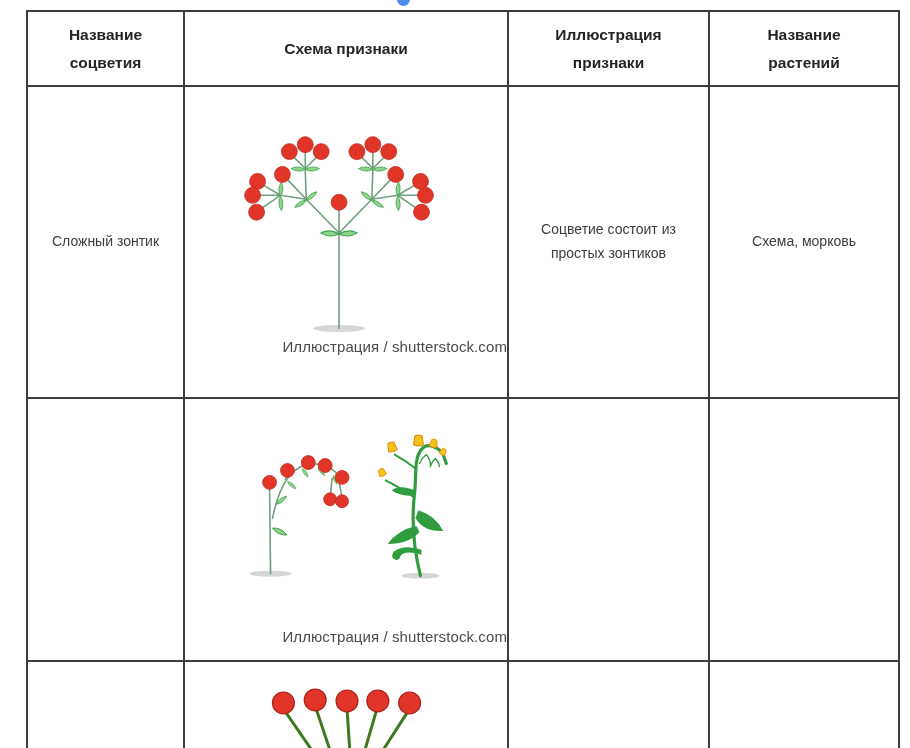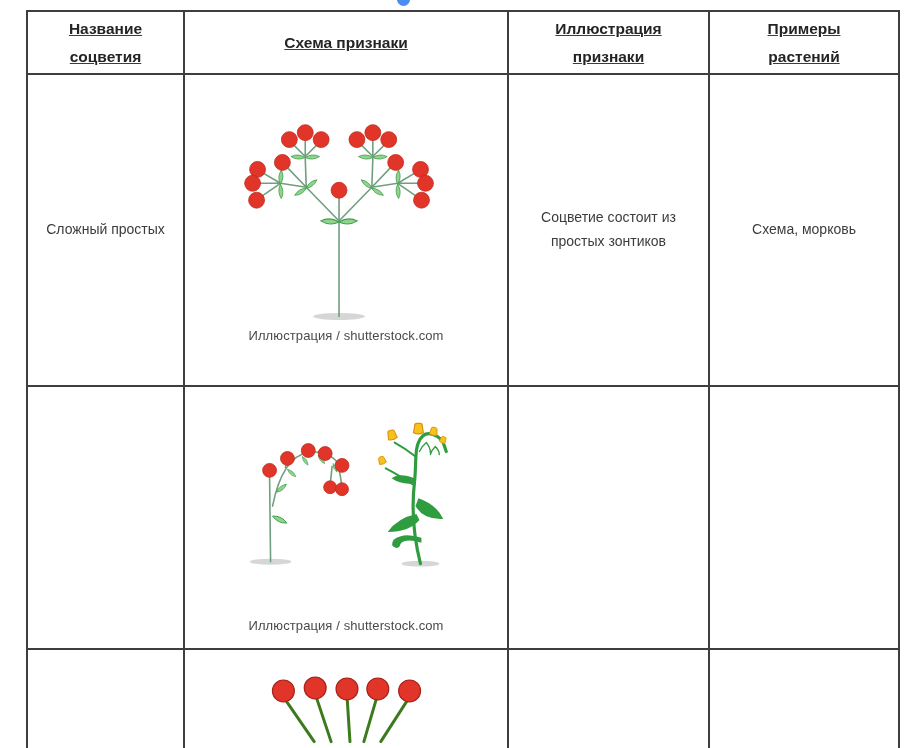--- a/index.html
+++ b/index.html
@@ -15,33 +15,33 @@
     position:absolute; left:397px; top:-7px; width:13px; height:13px;
     border-radius:50%; background:var(--selection-blue,#4c8df0); z-index:5;
   }
   .table-wrap{ position:absolute; left:26px; top:10px; width:872px; }
   table{ border-collapse:collapse; table-layout:fixed; width:872px; }
   td,th{ border:2px solid #3e3e3e; vertical-align:middle; background:#fff; }
   th{
     font-size:15.5px; font-weight:bold; color:#242424;
     text-align:center; line-height:1.8; padding:0 20px;
   }
-  tr.header-row{ height:63px;text-decoration:underline; }
+  tr.header-row{ height:75px; }
   tr.row-1{ height:312px; }
   tr.row-2{ height:263px; }
   tr.row-3{ height:380px; }
   td.text-cell{
     text-align:center; font-size:14px; line-height:1.7; color:#3c3c3c;
     padding:0 14px;
   }
   td.scheme-cell{ position:relative; padding:0; overflow:hidden; }
   td.scheme-cell svg{ position:absolute; left:0; top:0; width:100%; height:100%; }
   .stock-caption{
-    position:absolute; left:0; right:0; text-align:center;
-    font-size:13px; color:#4a4a4a; letter-spacing:0.1px;
+    position:absolute; left:0; right:0; text-align:right;
+    font-size:15px; color:#4a4a4a; letter-spacing:0.1px;
   }
   .caption-r1{ bottom:42px; }
   .caption-r2{ bottom:15px; }
 
   
   .flower{ fill:var(--flower-red,#e23529); stroke:#bf2b1f; stroke-width:.8; }
   .flower3{ fill:var(--flower-red,#e23529); stroke:#a8211a; stroke-width:1.2; }
   .stem1{ stroke:var(--stem-muted-green,#6f9f7e); stroke-width:1.6; fill:none; stroke-linecap:round; }
   .stem2{ stroke:var(--stem-bright-green,#2f9c3f); stroke-width:3.2; fill:none; stroke-linecap:round; }
   .stem2 .thin, .branch2{ stroke:var(--stem-bright-green,#2f9c3f); stroke-width:2; fill:none; stroke-linecap:round; }
@@ -63,25 +63,25 @@
       <col style="width:157px">
         <col style="width:324px">
         <col style="width:201px">
         <col style="width:190px">
     </colgroup>
     <tbody>
         <tr class="header-row">
       <th>Название соцветия</th>
       <th>Схема признаки</th>
       <th>Иллюстрация признаки</th>
-      <th>Примеры растений</th>
+      <th>Название растений</th>
     </tr>
 
     <tr class="row-1">
-      <td class="text-cell">Сложный простых</td>
+      <td class="text-cell">Сложный зонтик</td>
       <td class="scheme-cell">
         <svg viewBox="0 0 324 312">
           <defs>
             <path id="lp" class="leaf" d="M0 0 Q-8 -5 -16 -1 Q-8 4 0 0 M0 0 Q8 -5 16 -1 Q8 4 0 0"></path>
             <path id="lf" class="leaf" d="M0 0 Q8 -5 16 -1 Q8 4 0 0"></path>
             <path id="tulip" class="tulip" d="M-4.5 1 L-3.5 -5 Q-3.5 -7.5 -1.5 -7.5 L1.5 -7.5 Q3.5 -7.5 3.5 -5 L4.5 1 Q0 3.2 -4.5 1 Z"></path>
           </defs>
           <ellipse class="shadow" cx="155" cy="243" rx="26" ry="3.5"></ellipse>
 
           <path class="stem1" d="M155 243 V147 M155 147 V118 M155 147 L122 113 M155 147 L188 113"></path>

